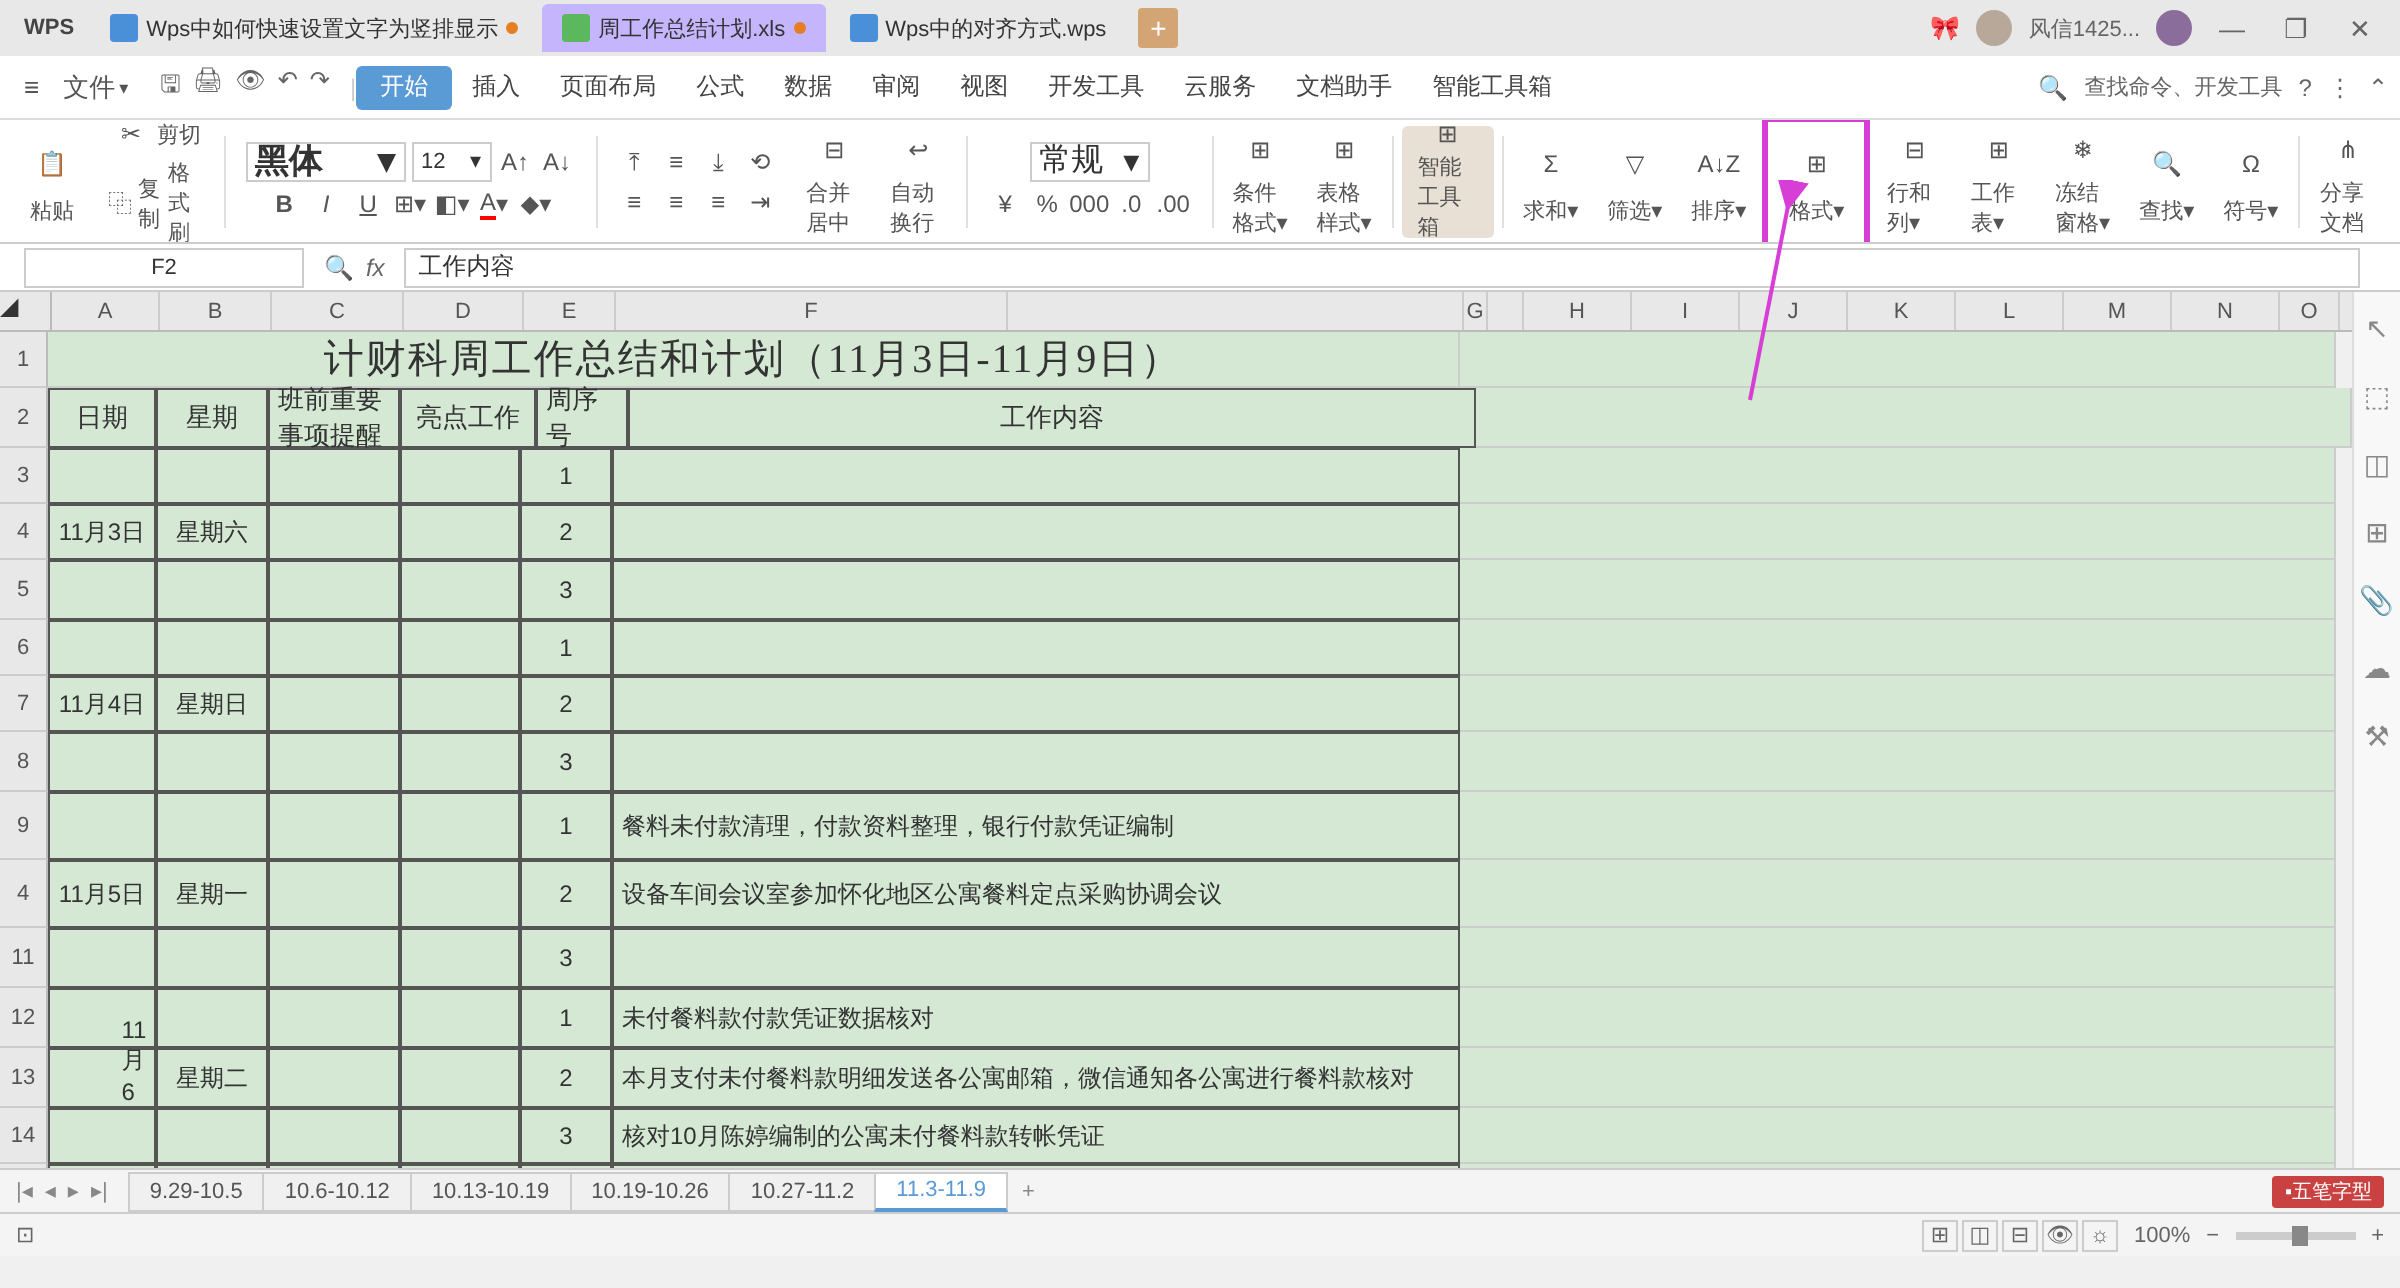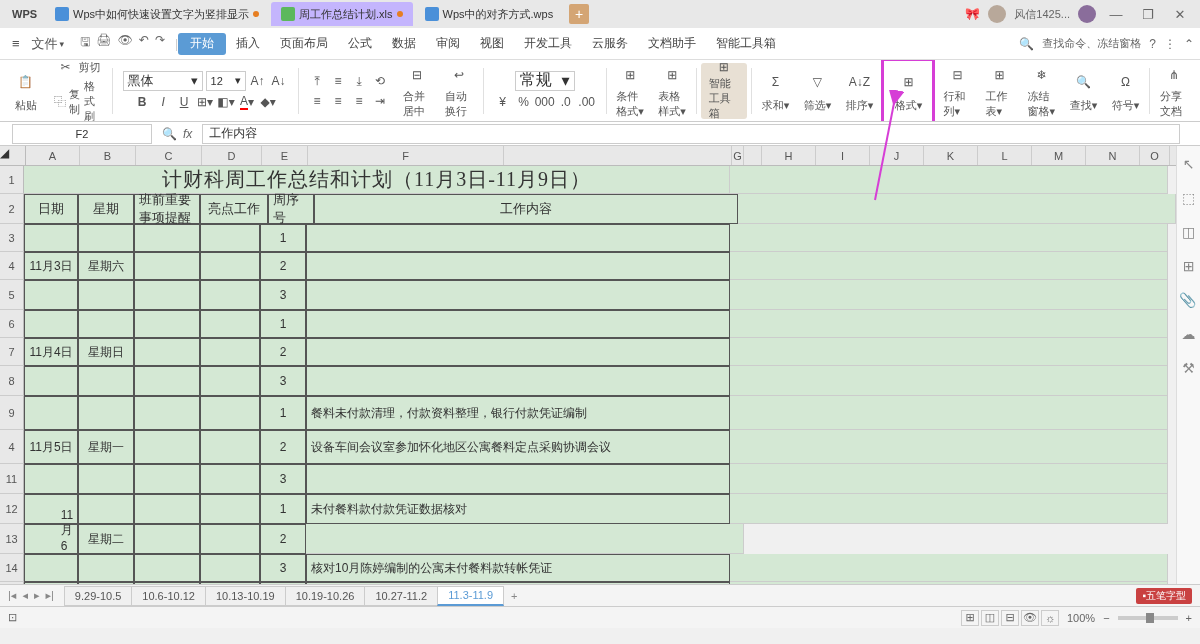--- a/index.html
+++ b/index.html
@@ -30,21 +30,21 @@
 .menurow .right { margin-left:auto; display:flex; align-items:center; gap:8px; color:#666; }
 .searchbox { font-size:11px; }
 
 
 .ribbon { height:62px; background:#fff; border-bottom:1px solid #ccc; display:flex; align-items:center; padding:0 6px; gap:2px; overflow:hidden; }
 .rgroup { display:flex; flex-direction:column; align-items:center; padding:0 6px; height:56px; justify-content:center; gap:2px; }
 .rsep { width:1px; height:46px; background:#e0e0e0; margin:0 2px; }
 .rico { width:20px; height:20px; display:flex; align-items:center; justify-content:center; color:#555; }
 .rlabel { font-size:11px; color:#555; }
 .big-ico { width:28px; height:28px; }
-.font-sel { width:80px; height:20px; border:1px solid #ccc; font-size:13px; padding:0 4px; display:flex; align-items:center; justify-content:space-between; }
+.font-sel { width:80px; height:20px; border:1px solid #ccc; font-size:17px; padding:0 4px; display:flex; align-items:center; justify-content:space-between;font-weight:bold; }
 .size-sel { width:40px; height:20px; border:1px solid #ccc; font-size:11px; padding:0 4px; display:flex; align-items:center; justify-content:space-between; }
 .style-sel { width:60px; height:20px; border:1px solid #ccc; font-size:16px; padding:0 4px; display:flex; align-items:center; justify-content:space-between; }
 .fmt-row { display:flex; gap:3px; align-items:center; }
 .fmt-btn { width:18px; height:18px; display:flex; align-items:center; justify-content:center; color:#555; font-size:12px; }
 .format-highlight { border:3px solid #d63ed6; padding:2px 4px; }
 .smart-tools { background:#e8e0d4; border-radius:3px; padding:6px 8px; }
 
 
 .fbar { height:24px; background:#fff; border-bottom:1px solid #ccc; display:flex; align-items:center; }
 .namebox { width:140px; height:20px; border:1px solid #ccc; margin-left:12px; padding:0 6px; display:flex; align-items:center; justify-content:center; font-size:11px; }
@@ -145,21 +145,21 @@
   <span class="mtab">公式</span>
   <span class="mtab">数据</span>
   <span class="mtab">审阅</span>
   <span class="mtab">视图</span>
   <span class="mtab">开发工具</span>
   <span class="mtab">云服务</span>
   <span class="mtab">文档助手</span>
   <span class="mtab">智能工具箱</span>
   <div class="right">
     <span>🔍</span>
-    <span class="searchbox">查找命令、冻结窗格</span>
+    <span class="searchbox">查找命令、开发工具</span>
     <span>?</span>
     <span>⋮</span>
     <span>⌃</span>
   </div>
 </div>
 
 <div class="ribbon">
   <div class="rgroup">
       <span class="rico big-ico">📋</span>
       <span class="rlabel">粘贴</span>
@@ -454,20 +454,21 @@
             <div class="cell seq-cell center" style="width: 46px; height: 30px;">1</div>
             <div class="cell seq-cell thick-right" style="width: 424px; height: 30px;">未付餐料款付款凭证数据核对</div>
             <div class="cell " style="width: 438px; height: 30px;"></div>
           </div>
           <div class="cellrow">
             <div class="cell seq-cell center thick-left" style="width: 54px; height: 30px; padding-left: 36px;">11月6日</div>
             <div class="cell seq-cell center" style="width: 56px; height: 30px;">星期二</div>
             <div class="cell seq-cell" style="width: 66px; height: 30px;"></div>
             <div class="cell seq-cell" style="width: 60px; height: 30px;"></div>
             <div class="cell seq-cell center" style="width: 46px; height: 30px;">2</div>
+            <div class="cell seq-cell thick-right" style="width: 424px; height: 30px;">本月支付未付餐料款明细发送各公寓邮箱，微信通知各公寓进行餐料款核对</div>
             <div class="cell " style="width: 438px; height: 30px;"></div>
           </div>
           <div class="cellrow">
             <div class="cell seq-cell center thick-left thick-bottom" style="width: 54px; height: 28px;"></div>
             <div class="cell seq-cell center thick-bottom" style="width: 56px; height: 28px;"></div>
             <div class="cell seq-cell thick-bottom" style="width: 66px; height: 28px;"></div>
             <div class="cell seq-cell thick-bottom" style="width: 60px; height: 28px;"></div>
             <div class="cell seq-cell center thick-bottom" style="width: 46px; height: 28px;">3</div>
             <div class="cell seq-cell thick-right thick-bottom" style="width: 424px; height: 28px;">核对10月陈婷编制的公寓未付餐料款转帐凭证</div>
             <div class="cell " style="width: 438px; height: 28px;"></div>

